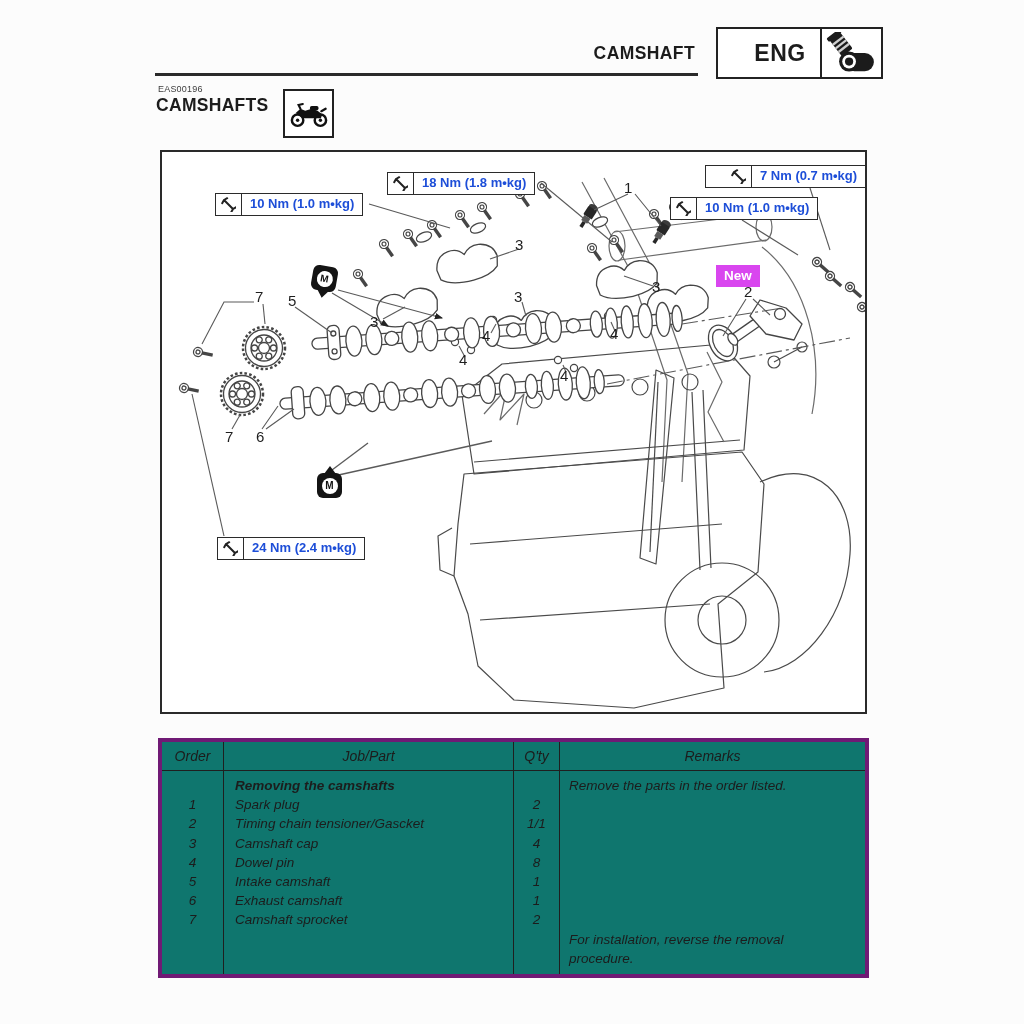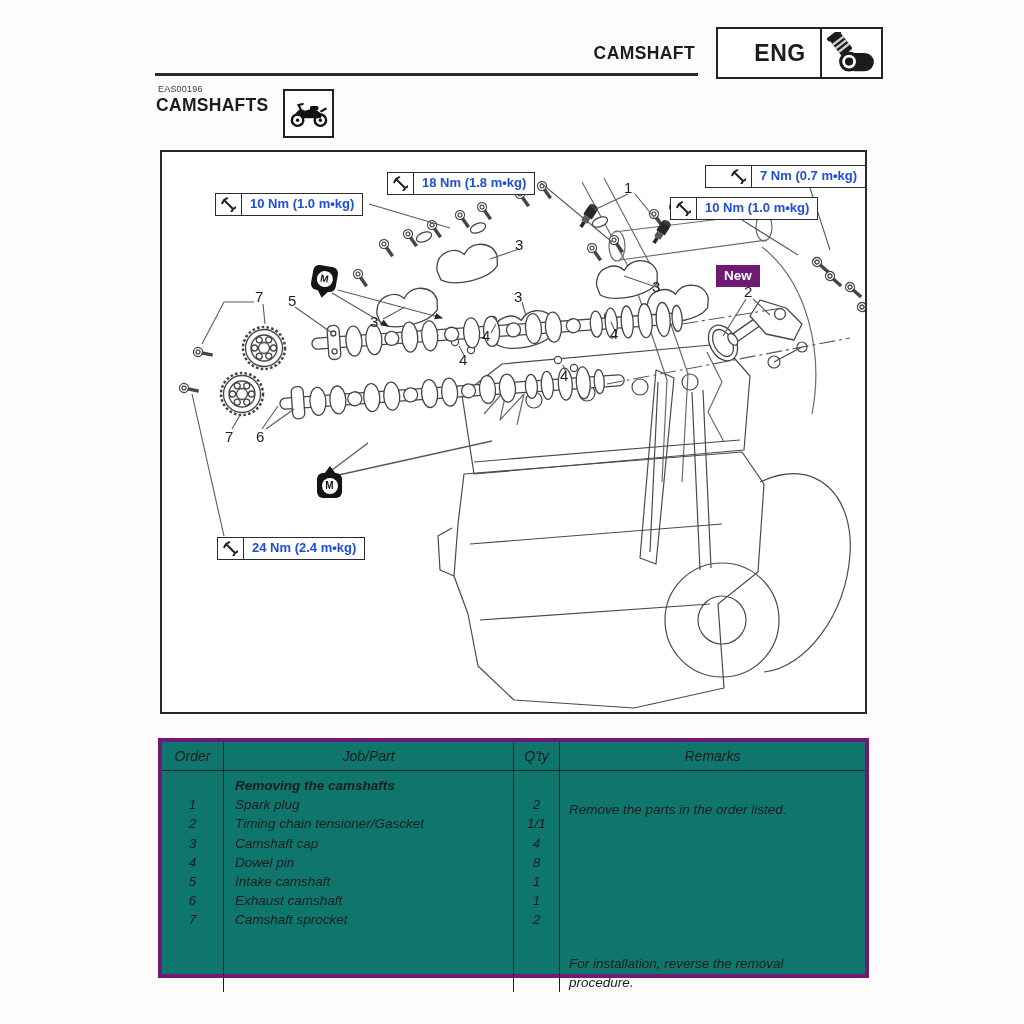--- a/index.html
+++ b/index.html
@@ -34,21 +34,21 @@
   .diagram svg.art{position:absolute;left:0;top:0;}
 
   .callout{position:absolute;display:flex;align-items:stretch;height:23px;
     border:1.7px solid #2b2b2b;background:#fff;box-sizing:border-box;z-index:3;}
   .callout .wr{width:25px;border-right:1.7px solid #2b2b2b;display:flex;
     align-items:center;justify-content:center;}
   .callout .tx{padding:0 8px;font-size:13px;font-weight:bold;line-height:19px;
     white-space:nowrap;color:#1d4ed8;}
 
   .new-badge{position:absolute;left:554px;top:113px;height:20px;line-height:20px;
-    padding:1px 8px;background:#701a75;color:#fff;font-size:13.5px;font-weight:bold;z-index:3;}
+    padding:1px 8px;background:#d946ef;color:#fff;font-size:13.5px;font-weight:bold;z-index:3;}
 
   .pn{position:absolute;font-size:15px;color:#1e1e1e;z-index:3;}
 
   .msym{position:absolute;width:25px;height:25px;background:#141414;border-radius:6px;
     display:flex;align-items:center;justify-content:center;z-index:3;}
   .msym .ring{width:16px;height:16px;background:#fff;border-radius:50%;
     display:flex;align-items:center;justify-content:center;
     font-size:10px;font-weight:bold;color:#111;}
   .msym::after{content:"";position:absolute;left:6.5px;
     border-left:6px solid transparent;border-right:6px solid transparent;}
@@ -58,21 +58,21 @@
 
   
   .ptable{top:738px;left:158px;width:703px;border:4px solid #701a75;background:#0f766e;font-style:italic;}
   .thead{display:grid;grid-template-columns:62px 290px 46px 1fr;height:28px;
     border-bottom:1.7px solid #1f1f1f;}
   .th{display:flex;align-items:center;justify-content:center;font-size:14px;
     border-right:1.2px solid #1f1f1f;}
   .th:last-child{border-right:none;}
   .tbody{display:grid;grid-template-columns:62px 290px 46px 1fr;height:203px;}
   .col{border-right:1.2px solid #1f1f1f;padding-top:5px;box-sizing:border-box;}
-  .col:last-child{border-right:none;margin-top:24px;}
+  .col:last-child{border-right:none;}
   .line{height:19.2px;line-height:19.2px;font-size:13.5px;white-space:nowrap;}
   .col-order .line,.col-qty .line{text-align:center;}
   .col-part{padding-left:11px;}
   .col-remarks{padding-left:9px;}
   .section-title{font-weight:bold;}
   .remark-bottom{margin-top:134.4px;font-size:13.5px;line-height:19.2px;width:252px;}
 </style>
 </head>
 <body>
 

